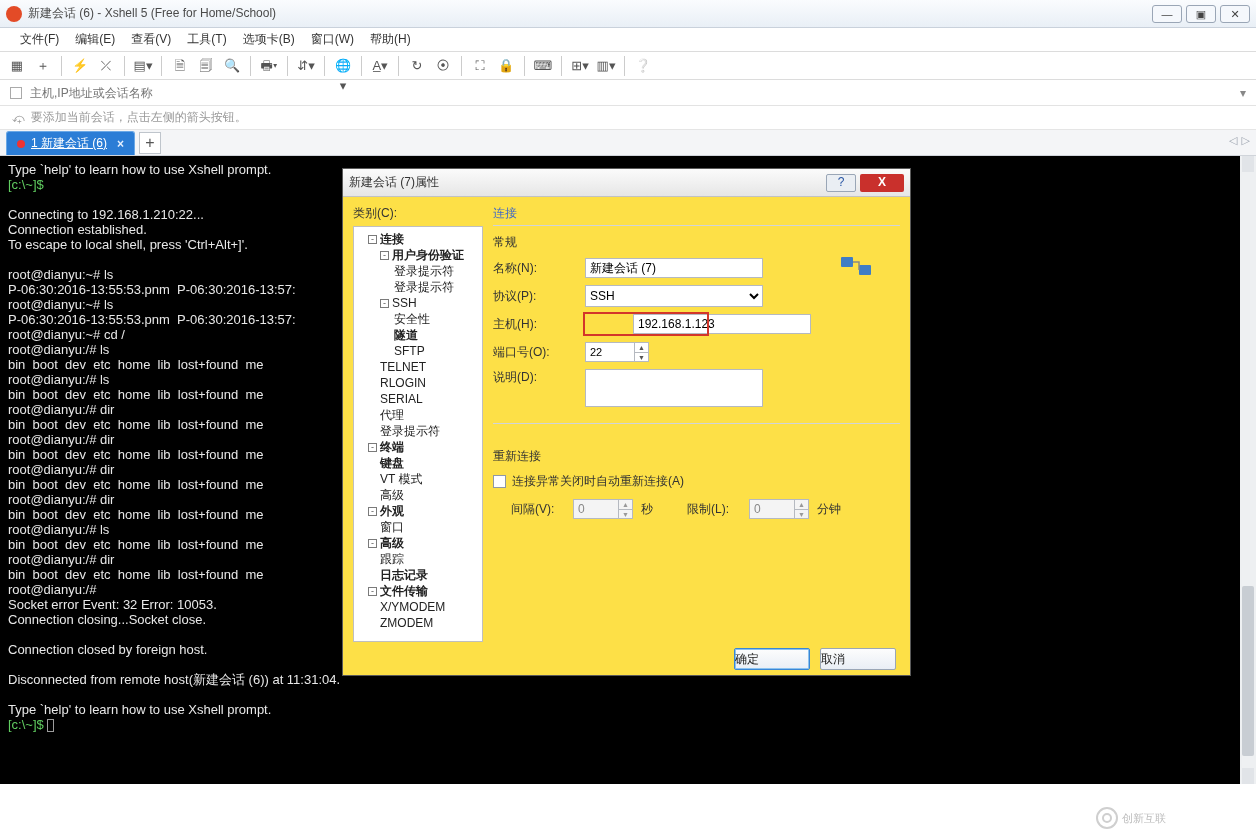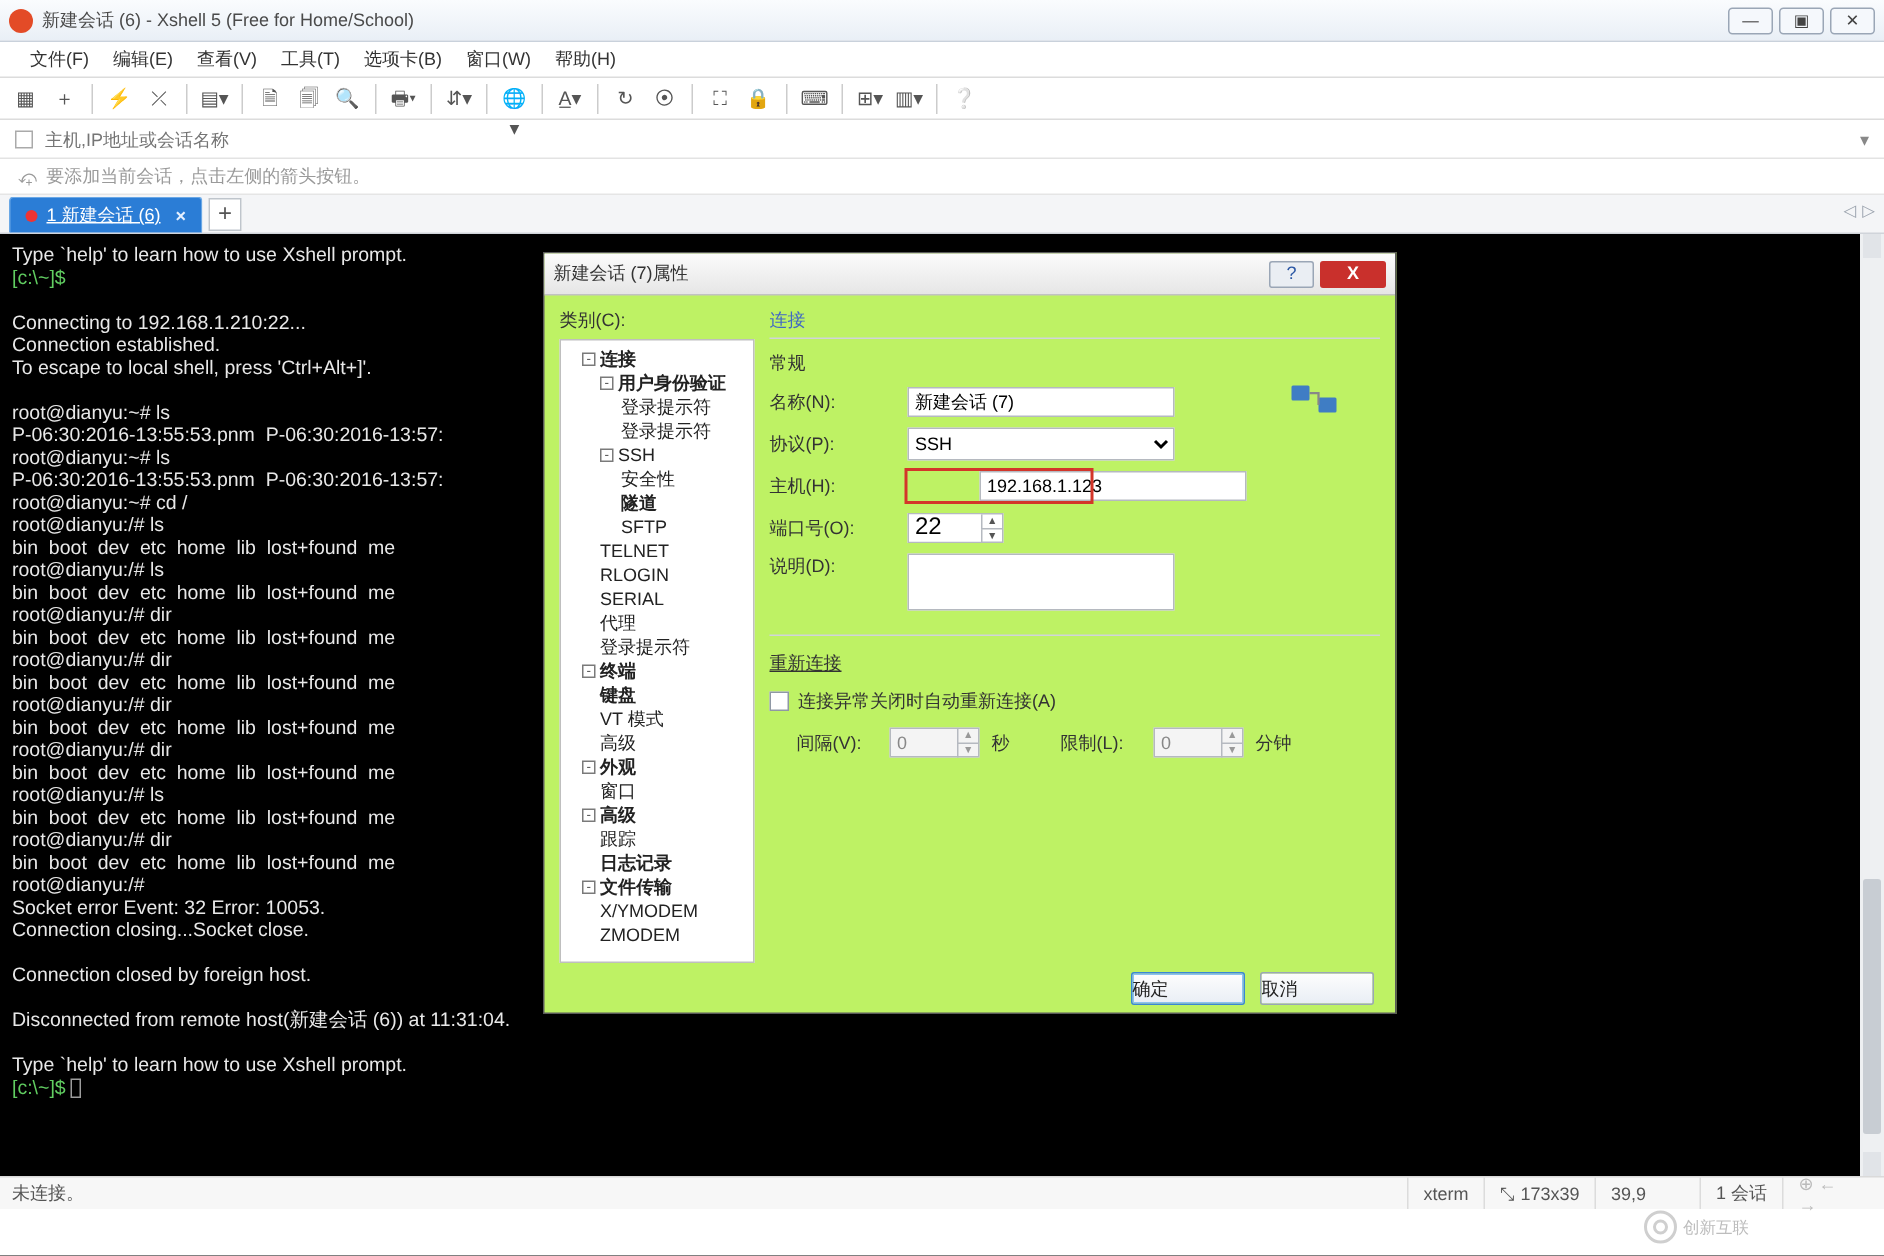--- a/index.html
+++ b/index.html
@@ -35,21 +35,21 @@
 .sendbar{height:24px;background:#ececec;border-top:1px solid #d8d8d8;display:flex;align-items:center;padding:0 8px;font-size:12px;color:#9a9a9a;}
 .sendbar .ico{width:14px;height:14px;background:#bfbfbf;margin-right:8px;}
 .statusbar{height:22px;border-top:1px solid #dadada;display:flex;align-items:center;font-size:12px;color:#555;background:#f7f7f7;padding:0 8px;}
 .statusbar .flex{flex:1;}
 .statusbar .cell{border-left:1px solid #dcdcdc;padding:0 10px;height:100%;display:flex;align-items:center;}
 .watermark{position:absolute;right:40px;bottom:4px;width:120px;height:30px;font-size:11px;color:#bdbdbd;display:flex;align-items:center;gap:4px;}
 .watermark .wmlogo{width:22px;height:22px;border:2px solid #cfcfcf;border-radius:50%;position:relative;}
 .watermark .wmlogo::after{content:"";position:absolute;inset:4px;border:2px solid #cfcfcf;border-radius:50%;}
 
 
-.modal{position:absolute;left:342px;top:168px;width:569px;height:508px;background:#bef264;border:1px solid #5a5a5a;box-shadow:2px 2px 8px rgba(0,0,0,0.35);margin-left:20px;}
+.modal{position:absolute;left:342px;top:168px;width:569px;height:508px;background:#fde047;border:1px solid #5a5a5a;box-shadow:2px 2px 8px rgba(0,0,0,0.35);}
 .modal .mtitle{height:28px;background:linear-gradient(#fbfbfb,#e6e6e6);border-bottom:1px solid #c2c2c2;display:flex;align-items:center;padding:0 6px;font-size:12px;color:#333;}
 .modal .mspacer{flex:1;}
 .modal .mhelp{width:30px;height:18px;background:#eaeef3;border:1px solid #9aa6b6;text-align:center;line-height:15px;font-size:12px;color:#2956a4;border-radius:2px;}
 .modal .mclose{width:44px;height:18px;background:#c9302c;color:#fff;text-align:center;line-height:16px;font-weight:bold;margin-left:4px;border-radius:2px;}
 .modal .body{display:flex;height:444px;padding:8px 10px 0 10px;gap:10px;}
 .catlbl{font-size:12px;color:#333;margin-bottom:4px;}
 .tree{width:130px;height:416px;border:1px solid #bfbfbf;background:#fff;font-size:12px;padding:4px 2px;overflow:hidden;}
 .tree .node{white-space:nowrap;display:flex;align-items:center;height:16px;color:#222;}
 .tree .node b{font-weight:bold;}
 .tree .sq{width:9px;height:9px;border:1px solid #7a7a7a;display:inline-flex;align-items:center;justify-content:center;font-size:9px;line-height:8px;margin-right:3px;color:#555;background:#fff;}
@@ -57,21 +57,21 @@
 .tree .pad2{padding-left:24px;}
 .tree .pad3{padding-left:38px;}
 .panel{flex:1;font-size:12px;color:#333;}
 .panel h4{font-size:12px;color:#4169c4;font-weight:normal;border-bottom:1px solid #d0d4da;padding-bottom:3px;margin-bottom:8px;}
 .group{margin-bottom:14px;}
 .row{display:flex;align-items:center;margin-bottom:6px;height:22px;}
 .row .lbl{width:92px;color:#333;}
 .row input[type=text]{height:20px;border:1px solid #b5b9c0;padding:0 4px;font-size:12px;background:#fff;}
 .row select{height:22px;border:1px solid #b5b9c0;font-size:12px;background:#fff;}
 .row .spin{display:inline-flex;border:1px solid #b5b9c0;height:20px;background:#fff;}
-.row .spin input{border:none;width:48px;padding:0 4px;font-size:16px;outline:none;}
+.row .spin input{border:none;width:48px;padding:0 4px;font-size:11px;outline:none;}
 .row .spin .sbtns{width:14px;display:flex;flex-direction:column;}
 .row .spin .sbtns span{flex:1;border-left:1px solid #b5b9c0;font-size:7px;text-align:center;line-height:9px;color:#555;}
 .row .spin .sbtns span:first-child{border-bottom:1px solid #b5b9c0;}
 .hostbox{position:relative;padding-left:48px;}
 .hostbox .hl{position:absolute;left:-2px;top:-2px;width:126px;height:24px;border:2px solid #d3362a;pointer-events:none;}
 .desc{height:38px;width:178px;border:1px solid #b5b9c0;background:#fff;}
 .conicon{position:absolute;right:28px;top:48px;width:32px;height:28px;}
 .conicon svg{width:100%;height:100%;}
 .chk{display:flex;align-items:center;gap:6px;margin-bottom:8px;}
 .chk .cb{width:13px;height:13px;border:1px solid #8f98a5;background:#fff;}
@@ -209,38 +209,20 @@
 <span class="g">[c:\~]$</span> <span class="cur"></span>
 </div>
     <div class="scrollbar">
       <div class="arr" style="top:0"></div>
       <div class="thumb"></div>
       <div class="arr" style="bottom:0"></div>
     </div>
   </div>
 
 
-  <div class="statusbar">
-    <span>未连接。</span>
-    <span class="flex"></span>
-    <span class="cell">
-        <span>xterm</span>
-      </span>
-    <span class="cell">
-        <span style="margin-right:4px;">⤡</span>
-        <span>173x39</span>
-      </span>
-    <span class="cell" style="width:70px;">
-        <span>39,9</span>
-      </span>
-    <span class="cell">
-        <span>1 会话</span>
-      </span>
-    <span class="cell" style="width:60px;color:#bbb;">⊕ ← →</span>
-  </div>
 
   <div class="watermark">
     <span class="wmlogo"></span>
     <span>创新互联</span>
   </div>
 </div>
 
 <div class="modal">
   <div class="mtitle">
     <span>新建会话 (7)属性</span>
@@ -339,21 +321,21 @@
               </span>
           </span>
         </div>
         <div class="row" style="height:40px;align-items:flex-start">
           <span class="lbl">说明(D):</span>
           <div class="desc"></div>
         </div>
       </div>
 
       <div class="group">
-        <div style="font-size:12px;color:#333;border-top:1px solid #d0d4da;padding-top:10px;margin-bottom:8px;text-decoration:underline;">重新连接</div>
+        <div style="font-size:12px;color:#333;border-top:1px solid #d0d4da;padding-top:24px;margin-bottom:8px;">重新连接</div>
         <div class="chk">
           <span class="cb"></span>
           <span>连接异常关闭时自动重新连接(A)</span>
         </div>
         <div class="subrow">
           <span class="sl">间隔(V):</span>
           <span class="spin">
             <input disabled="" value="0" style="">
             <span class="sbtns">
                 <span>▲</span>

